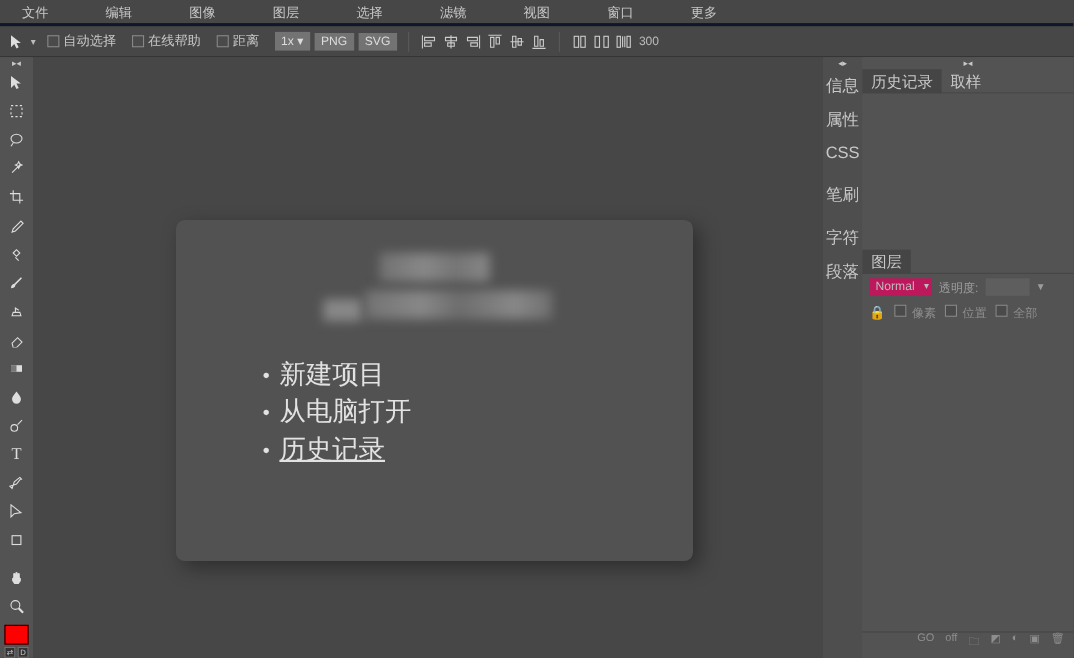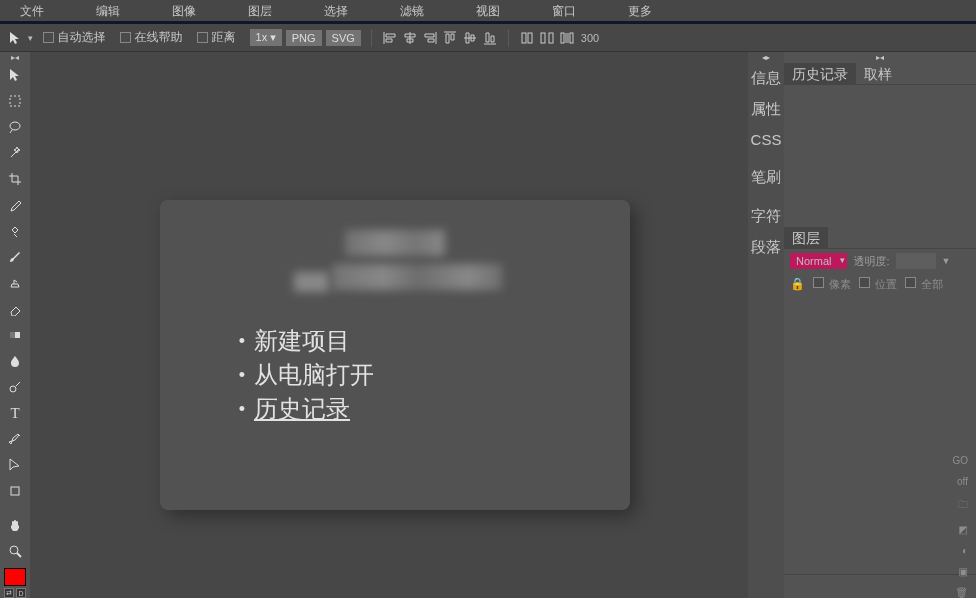--- a/index.html
+++ b/index.html
@@ -193,21 +193,21 @@
     .select-ish { background:#be185d;border:none;color:#bdbdbd;padding:2px 16px 2px 6px;font-size:11px;position:relative;cursor:pointer;}
     .select-ish::after{content:"▾";position:absolute;right:3px;top:2px;font-size:9px;}
     .opacity-field{ width:40px;background:#5e5e5e;border:none;color:#bdbdbd;padding:2px;font-size:11px;}
     .lock-row{height:22px;display:flex;align-items:center;gap:8px;padding:0 6px;color:#8e8e8e;font-size:11px;}
     .lock-row input{margin-right:2px;}
     .lock-icon{font-size:12px;}
 
     .layers-footer {
       height:24px;
       border-top:1px solid #454545;
-      display:flex;align-items:flex-end;justify-content:flex-end;gap:10px;padding:0 8px;color:#8e8e8e;font-size:10px;flex-direction:column;
+      display:flex;align-items:flex-start;justify-content:flex-end;gap:10px;padding:0 8px;color:#8e8e8e;font-size:10px;
     }
     .footer-icon{cursor:pointer;}
 
     svg { display:block; }
     .checkbox-box { appearance:none;width:11px;height:11px;border:1px solid #888;background:#4a4a4a;cursor:pointer; }
   </style>
 </head>
 <body>
 
 <div class="menubar">

